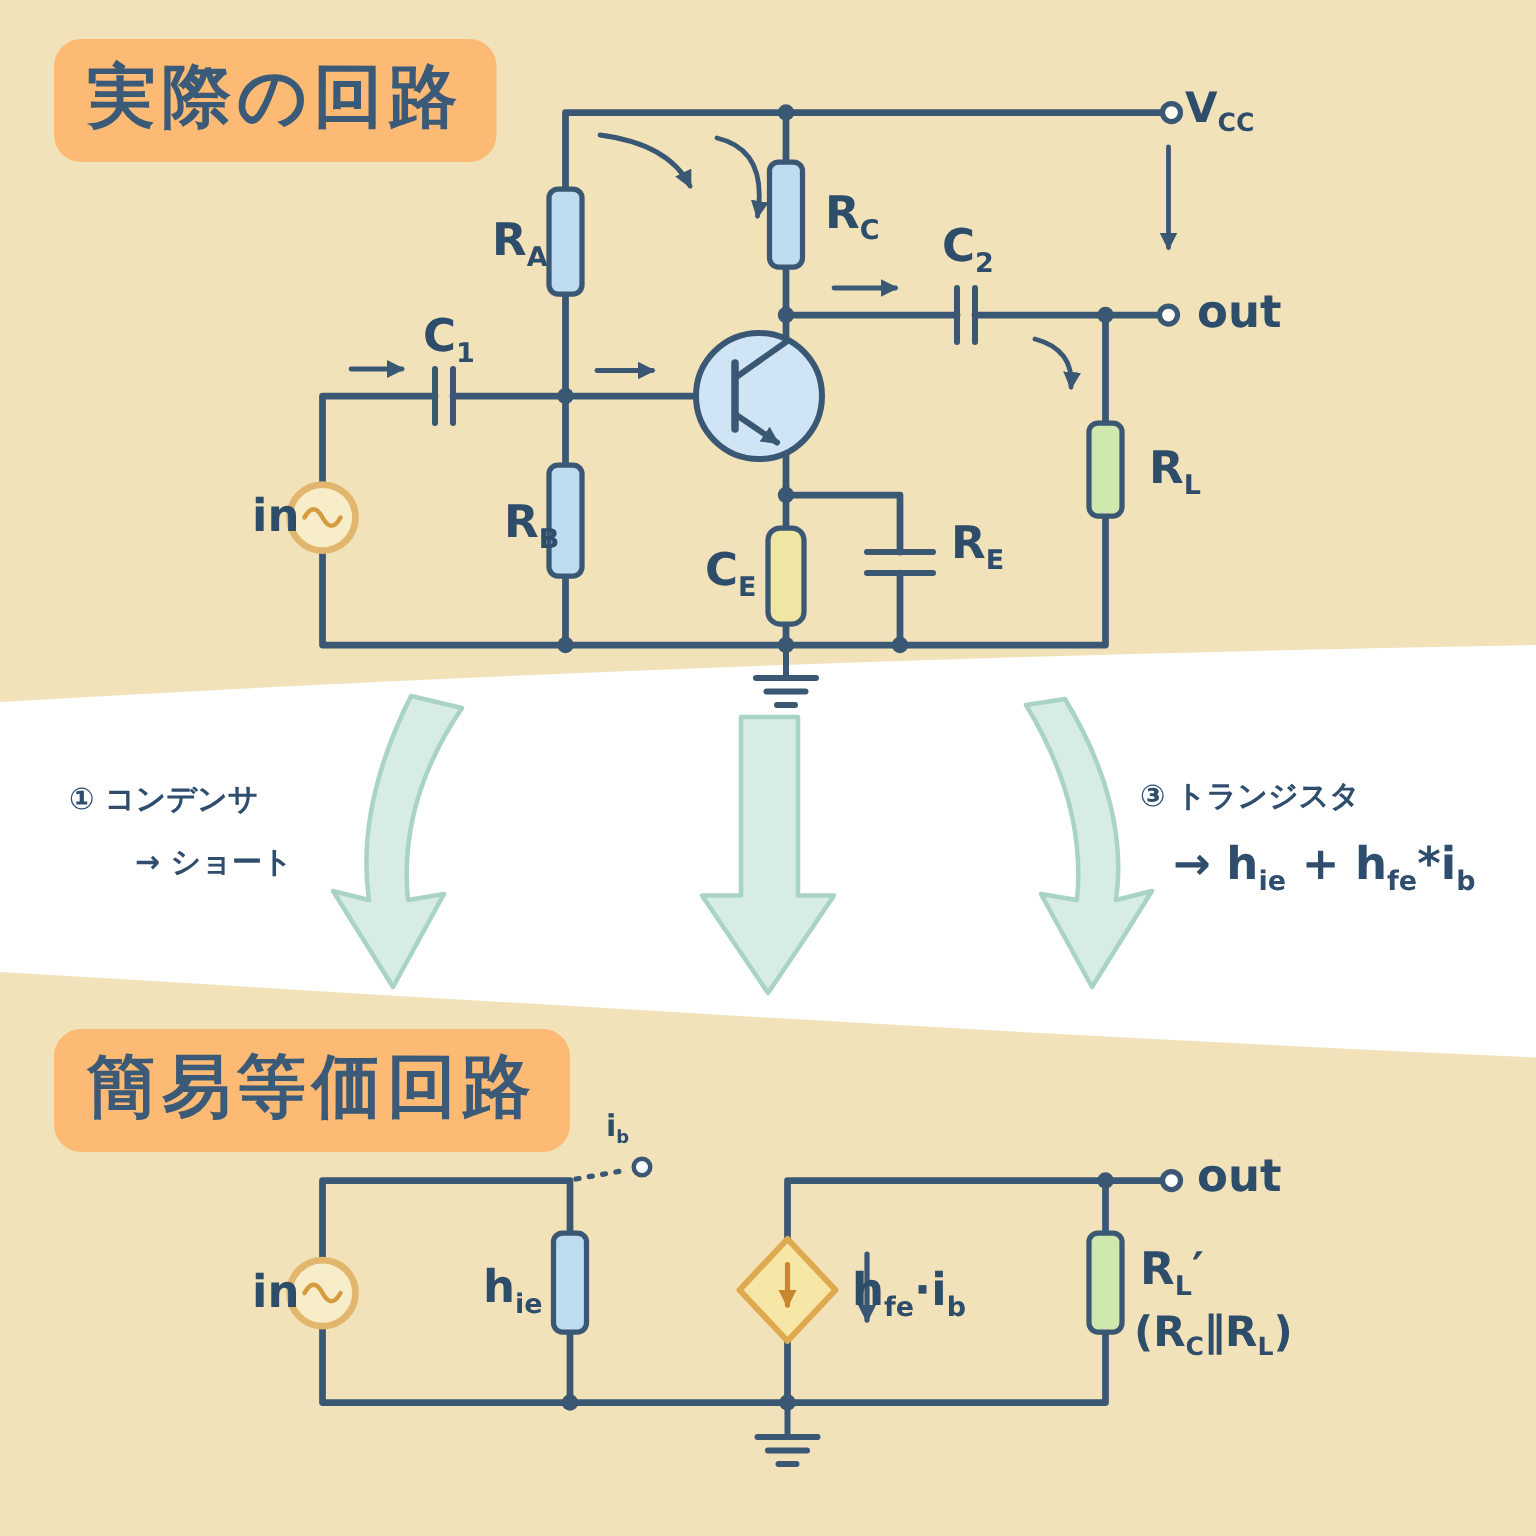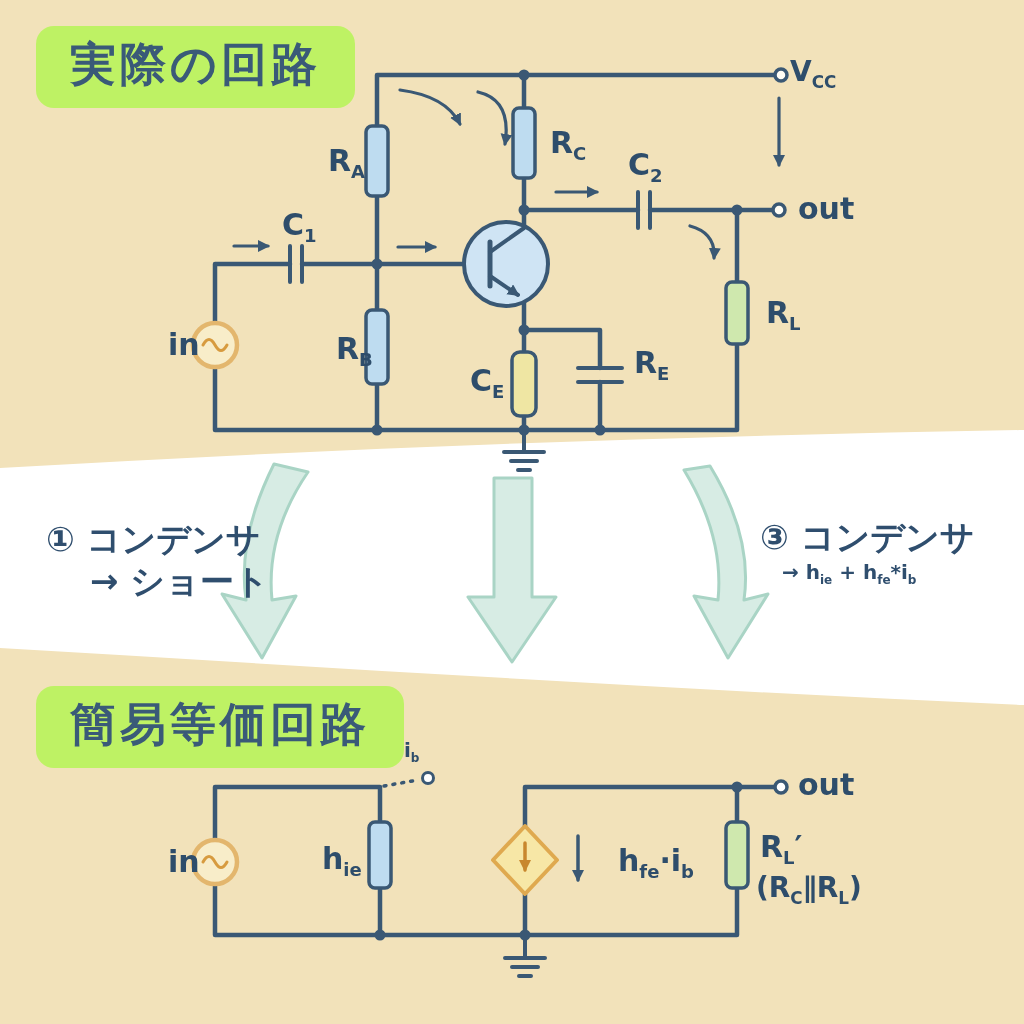--- a/index.html
+++ b/index.html
@@ -8,26 +8,26 @@
     background:#f2e2ba;
     font-family:"DejaVu Sans", sans-serif;
   }
   svg.art{position:absolute;left:0;top:0;}
   .label{
     position:absolute;color:#2e4d6b;font-weight:bold;font-size:30px;
     white-space:nowrap;line-height:1;
   }
   .label sub{font-size:0.6em;}
   .title{
-    position:absolute;display:inline-block;background:#bef264;
-    border-radius:18px;padding:8px 34px 12px;color:#3a5a78;
+    position:absolute;display:inline-block;background:#fdba74;
+    border-radius:18px;padding:8px 22px 12px;color:#3a5a78;
     font-size:46px;font-weight:bold;letter-spacing:4px;white-space:nowrap;
   }
   .step{
-    position:absolute;color:#2f4e6e;font-weight:bold;font-size:34px;
+    position:absolute;color:#2f4e6e;font-weight:bold;font-size:20px;
     white-space:nowrap;line-height:1;
   }
   .step sub{font-size:0.6em;}
 </style>
 </head>
 <body>
 
 <div class="canvas">
 
   <svg class="art" width="1024" height="1024" viewBox="0 0 1024 1024">
@@ -167,24 +167,24 @@
   <div class="label" style="left:282px;top:210px;"><span>C</span><sub>1</sub></div>
   <div class="label" style="left:628px;top:150px;"><span>C</span><sub>2</sub></div>
   <div class="label" style="left:336px;top:334px;"><span>R</span><sub>B</sub></div>
   <div class="label" style="left:470px;top:366px;"><span>C</span><sub>E</sub></div>
   <div class="label" style="left:634px;top:348px;"><span>R</span><sub>E</sub></div>
   <div class="label" style="left:766px;top:298px;text-align:center;"><span>R</span><sub>L</sub></div>
   <div class="label" style="left:168px;top:330px;">in</div>
 
   <div class="step" style="left:46px;top:522px;">① コンデンサ</div>
   <div class="step" style="left:90px;top:564px;">→ ショート</div>
-  <div class="step" style="left:760px;top:520px;">③ コンデンサ</div>
-  <div class="step" style="left:782px;top:562px;font-size:20px;"><span>→ h</span><sub>ie</sub><span> + h</span><sub>fe</sub><span>*i</span><sub>b</sub></div>
+  <div class="step" style="left:760px;top:520px;">③ トランジスタ</div>
+  <div class="step" style="left:782px;top:562px;font-size:30px;"><span>→ h</span><sub>ie</sub><span> + h</span><sub>fe</sub><span>*i</span><sub>b</sub></div>
 
   <div class="label" style="left:404px;top:740px;font-size:20px;"><span>i</span><sub>b</sub></div>
   <div class="label" style="left:798px;top:770px;">out</div>
   <div class="label" style="left:168px;top:847px;">in</div>
   <div class="label" style="left:322px;top:844px;"><span>h</span><sub>ie</sub></div>
-  <div class="label" style="left:618px;top:846px;text-align:right;"><span>h</span><sub>fe</sub><span>·i</span><sub>b</sub></div>
+  <div class="label" style="left:568px;top:846px;text-align:right;"><span>h</span><sub>fe</sub><span>·i</span><sub>b</sub></div>
   <div class="label" style="left:760px;top:832px;"><span>R</span><sub>L</sub><span>′</span></div>
   <div class="label" style="left:756px;top:874px;font-size:28px;"><span>(R</span><sub>C</sub><span>∥R</span><sub>L</sub><span>)</span></div>
 
 </div>
 
 </body></html>

